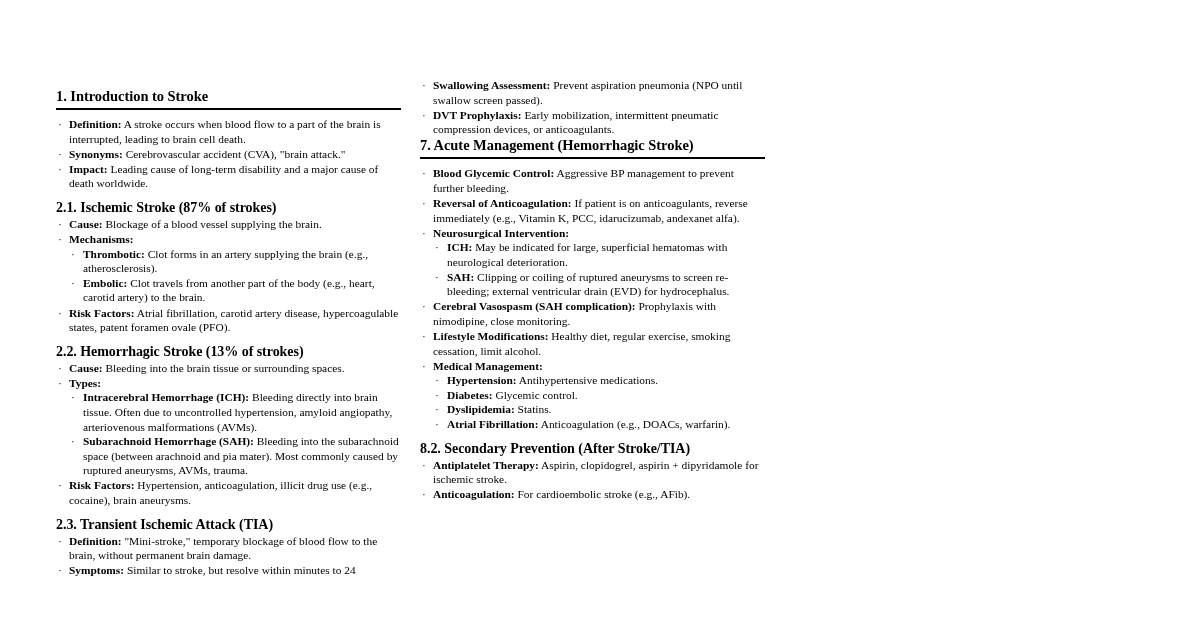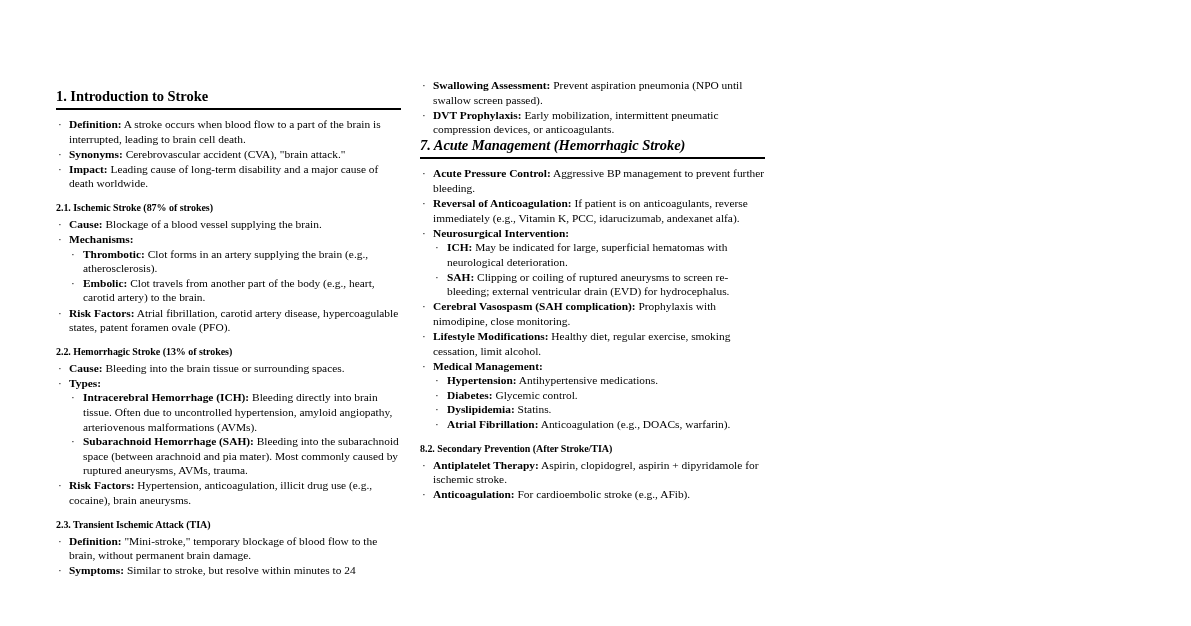--- a/index.html
+++ b/index.html
@@ -40,29 +40,29 @@
     letter-spacing: -0.05px;
   }
   .rule {
     border-bottom: 2px solid #000;
     margin: 0 0 7px 0;
     height: 0;
     font-size: 0;
     line-height: 0;
   }
   h2.sec-h2 {
-    font-size: 10px;
+    font-size: 14px;
     font-weight: bold;
     line-height: 15px;
     margin: 9px 0 2px 0;
     letter-spacing: -0.05px;
   }
 
   .block { margin: 0 0 0 0; }
-  .gap-top { margin-top: 12px; font-style: italic; }
+  .gap-top { margin-top: 12px; }
 
   
   ul.lvl1 {
     list-style: none;
     margin: 0;
     padding: 0;
   }
   ul.lvl1 > li {
     position: relative;
     padding-left: 13px;
@@ -148,21 +148,21 @@
       <div class="block">
         <ul class="lvl1">
           <li><span class="bullet">·</span><span class="lbl">Swallowing Assessment:</span> <span class="txt">Prevent aspiration pneumonia (NPO until swallow screen passed).</span></li>
           <li><span class="bullet">·</span><span class="lbl">DVT Prophylaxis:</span> <span class="txt">Early mobilization, intermittent pneumatic compression devices, or anticoagulants.</span></li>
         </ul>
       </div>
       <div class="block">
         <h1 class="sec-h1 gap-top">7. Acute Management (Hemorrhagic Stroke)</h1>
         <div class="rule"></div>
         <ul class="lvl1">
-          <li><span class="bullet">·</span><span class="lbl">Acute Pressure Control:</span> <span class="txt">Aggressive BP management to prevent further bleeding.</span></li>
+          <li><span class="bullet">·</span><span class="lbl">Blood Glycemic Control:</span> <span class="txt">Aggressive BP management to prevent further bleeding.</span></li>
           <li><span class="bullet">·</span><span class="lbl">Reversal of Anticoagulation:</span> <span class="txt">If patient is on anticoagulants, reverse immediately (e.g., Vitamin K, PCC, idarucizumab, andexanet alfa).</span></li>
           <li><span class="bullet">·</span><span class="lbl">Neurosurgical Intervention:</span><ul class="lvl2">
               <li><span class="bullet">·</span><span class="lbl">ICH:</span> <span class="txt">May be indicated for large, superficial hematomas with neurological deterioration.</span></li>
               <li><span class="bullet">·</span><span class="lbl">SAH:</span> <span class="txt">Clipping or coiling of ruptured aneurysms to screen re-bleeding; external ventricular drain (EVD) for hydrocephalus.</span></li>
             </ul></li>
           <li><span class="bullet">·</span><span class="lbl">Cerebral Vasospasm (SAH complication):</span> <span class="txt">Prophylaxis with nimodipine, close monitoring.</span></li>
         </ul>
       </div>
       <div class="block">
         <ul class="lvl1">

